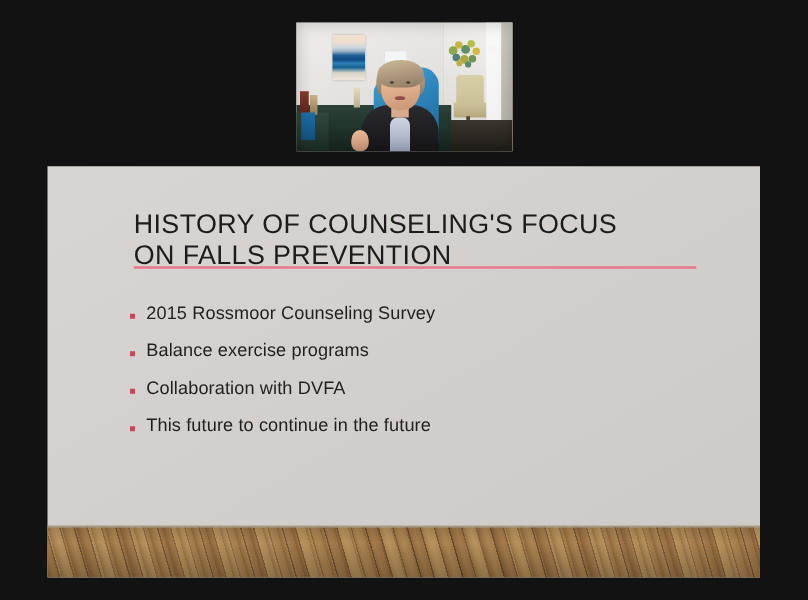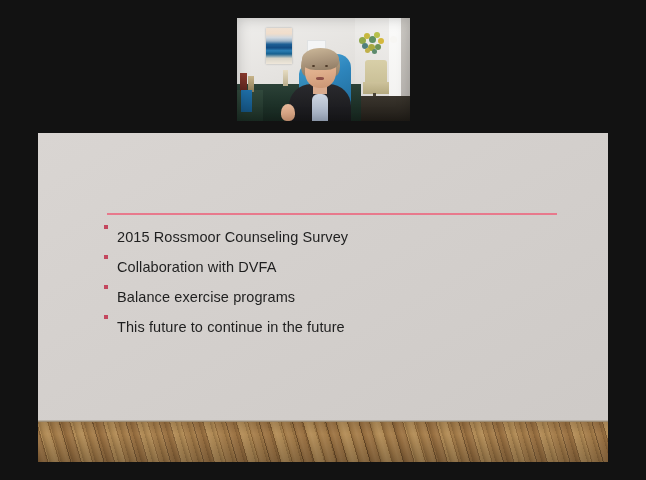--- a/index.html
+++ b/index.html
@@ -198,21 +198,21 @@
     background: #e8798c;
   }
   #bullets {
     position: absolute;
     left: 66px;
     top: 96px;
     width: 470px;
   }
   .bullet-row {
     display: flex;
-    align-items: flex-start;
+    align-items: flex-end;
     height: 30px;
   }
   .bullet-mark {
     width: 4px;
     height: 4px;
     background: #c4475e;
     margin-right: 9px;
     flex: 0 0 auto;
     position: relative;
     top: -4px;
@@ -312,35 +312,37 @@
     <div class="cam-layer hair"></div>
     <div class="cam-layer eye eye-l"></div>
     <div class="cam-layer eye eye-r"></div>
     <div class="cam-layer mouth"></div>
 
     <div class="cam-layer cam-vig"></div>
   </div>
 
   <div id="slide">
 
+    <div id="slide-title">HISTORY OF COUNSELING'S FOCUS
+ON FALLS PREVENTION</div>
 
     <div id="title-rule"></div>
 
     <div id="bullets">
       <div class="bullet-row">
         <span class="bullet-mark"></span>
         <span class="bullet-text">2015 Rossmoor Counseling Survey</span>
       </div>
       <div class="bullet-row">
         <span class="bullet-mark"></span>
-        <span class="bullet-text">Collaboration with DVFA</span>
+        <span class="bullet-text">Balance exercise programs</span>
       </div>
       <div class="bullet-row">
         <span class="bullet-mark"></span>
-        <span class="bullet-text">Balance exercise programs</span>
+        <span class="bullet-text">Collaboration with DVFA</span>
       </div>
       <div class="bullet-row">
         <span class="bullet-mark"></span>
         <span class="bullet-text">This future to continue in the future</span>
       </div>
     </div>
 
     <div id="floor-top"></div>
     <div id="floor"></div>
     <div id="floor-grain"></div>

